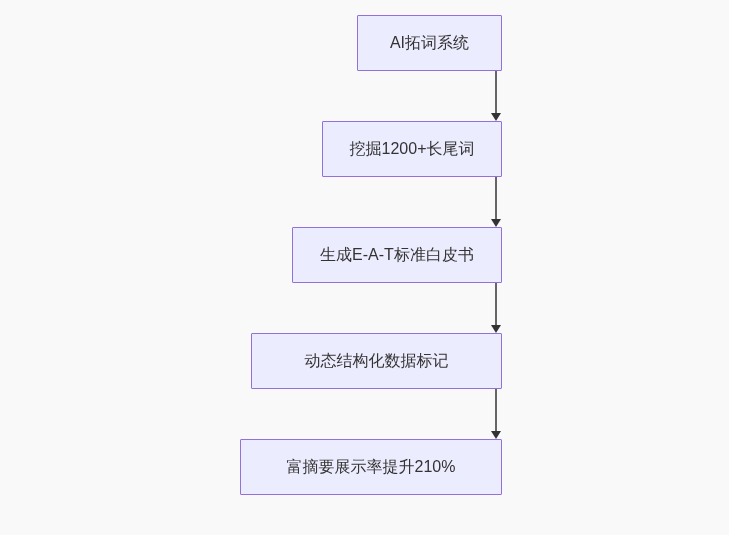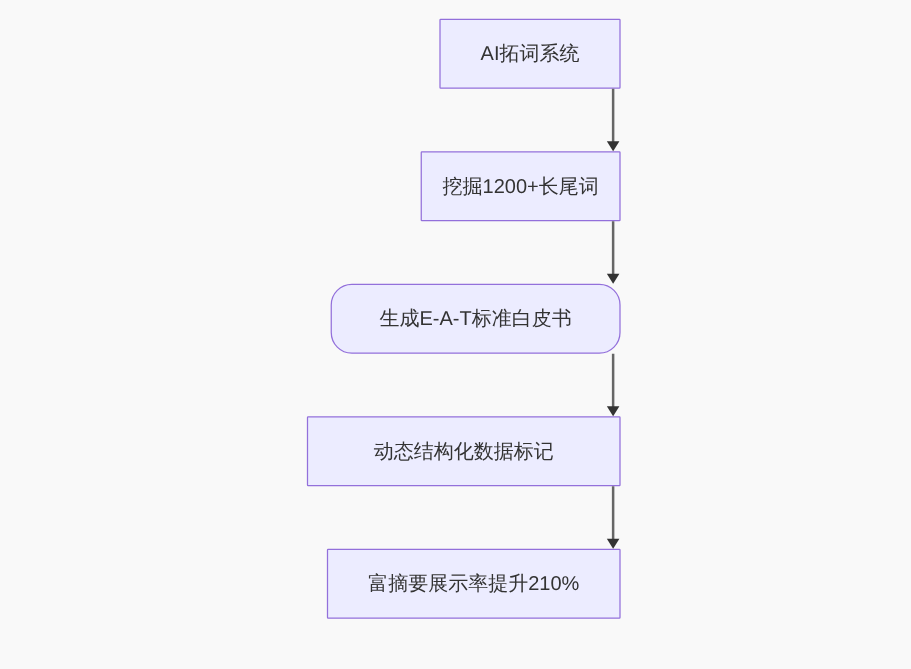--- a/index.html
+++ b/index.html
@@ -31,24 +31,24 @@
     border-radius: 1px;
     color: #333333;
     font-size: 16px;
     display: flex;
     align-items: center;
     justify-content: center;
     text-align: center;
     white-space: nowrap;
   }
   .flow-node.n1 { width: 145px; }
-  .flow-node.n2 { width: 160px; }
-  .flow-node.n3 { width: 232px; border-radius: 17px; }
+  .flow-node.n2 { width: 180px; }
+  .flow-node.n3 { width: 210px; }
   .flow-node.n4 { width: 251px; }
-  .flow-node.n5 { width: 235px; }
+  .flow-node.n5 { width: 262px; }
   .flow-arrow {
     position: relative;
     width: 12px;
     height: 50px;
     flex: 0 0 auto;
   }
   .flow-arrow .arrow-line {
     position: absolute;
     left: 50%;
     transform: translateX(-50%);

